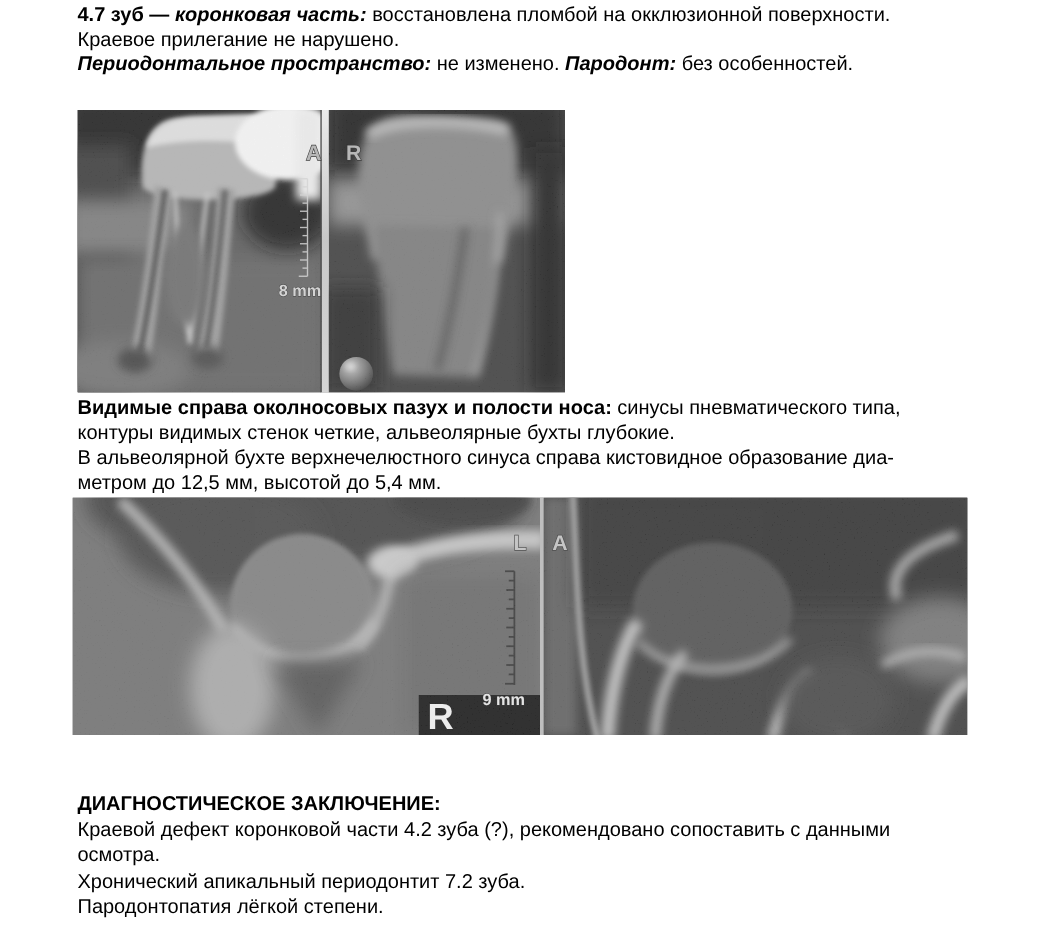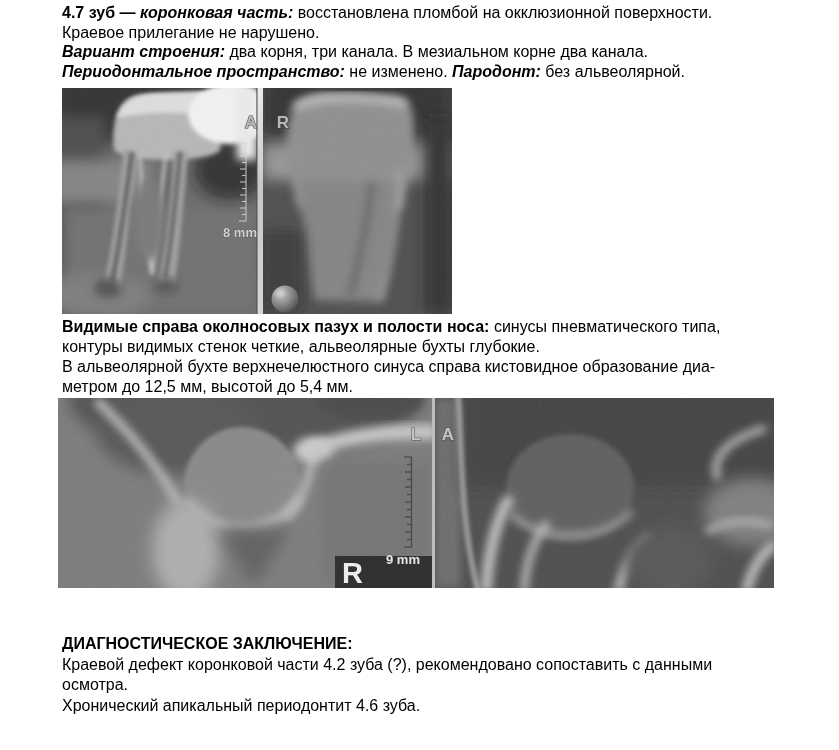--- a/index.html
+++ b/index.html
@@ -31,22 +31,21 @@
   .ct-big { font-family:"Liberation Sans",sans-serif; font-weight:bold; font-size:29px; fill:#fafafa; }
 </style>
 </head>
 <body>
 
 <div class="page">
 
   <div id="block1" class="tblock">
     <div class="tline"><span class="b">4.7 зуб — </span><span class="bi">коронковая часть:</span><span> восстановлена пломбой на окклюзионной поверхности.</span></div>
     <div class="tline"><span>Краевое прилегание не нарушено.</span></div>
-    <div class="tline"><span class="bi">Вариант строения:</span><span> два корня, три канала. В мезиальном корне два канала.</span></div>
-    <div class="tline"><span class="bi">Периодонтальное пространство:</span><span> не изменено. </span><span class="bi">Пародонт:</span><span> без альвеолярной.</span></div>
+    <div class="tline"><span class="bi">Периодонтальное пространство:</span><span> не изменено. </span><span class="bi">Пародонт:</span><span> без особенностей.</span></div>
   </div>
 
   <svg id="scan1" class="scanfig" width="390" height="226" viewBox="0 0 390 226" aria-hidden="true">
     <defs>
       <clipPath id="c1L">
           <rect x="0" y="0" width="195" height="226"></rect>
         </clipPath>
       <clipPath id="c1R">
           <rect x="201" y="0" width="189" height="226"></rect>
         </clipPath>
@@ -248,16 +247,17 @@
     </g>
     <text class="ct-label2" x="390" y="42">A</text>
 
     <rect width="716" height="190" filter="url(#f2n)" opacity="0.24"></rect>
   </svg>
 
   <div id="conclusion" class="tblock">
     <div class="tline b">ДИАГНОСТИЧЕСКОЕ ЗАКЛЮЧЕНИЕ:</div>
     <div class="tline"><span>Краевой дефект коронковой части 4.2 зуба (?), рекомендовано сопоставить с данными</span></div>
     <div class="tline"><span>осмотра.</span></div>
-    <div class="tline"><span>Хронический апикальный периодонтит 4.6 зуба.</span></div>
+    <div class="tline"><span>Хронический апикальный периодонтит 7.2 зуба.</span></div>
+    <div class="tline"><span>Пародонтопатия лёгкой степени.</span></div>
   </div>
 
 </div>
 
 </body></html>

